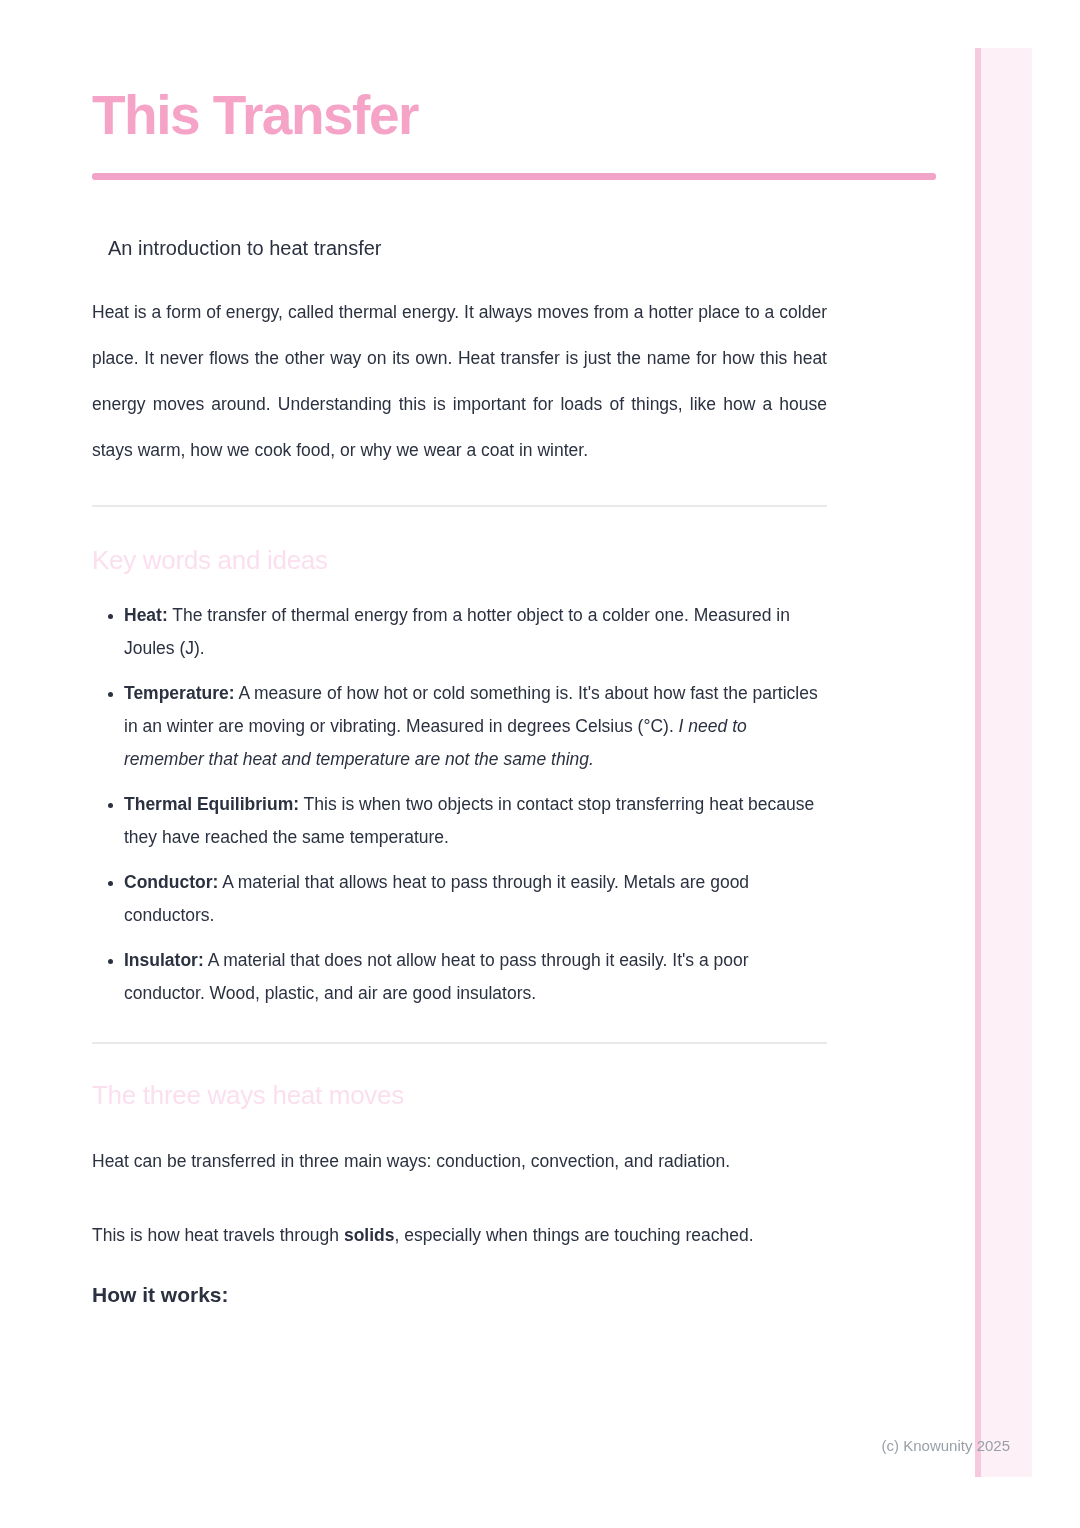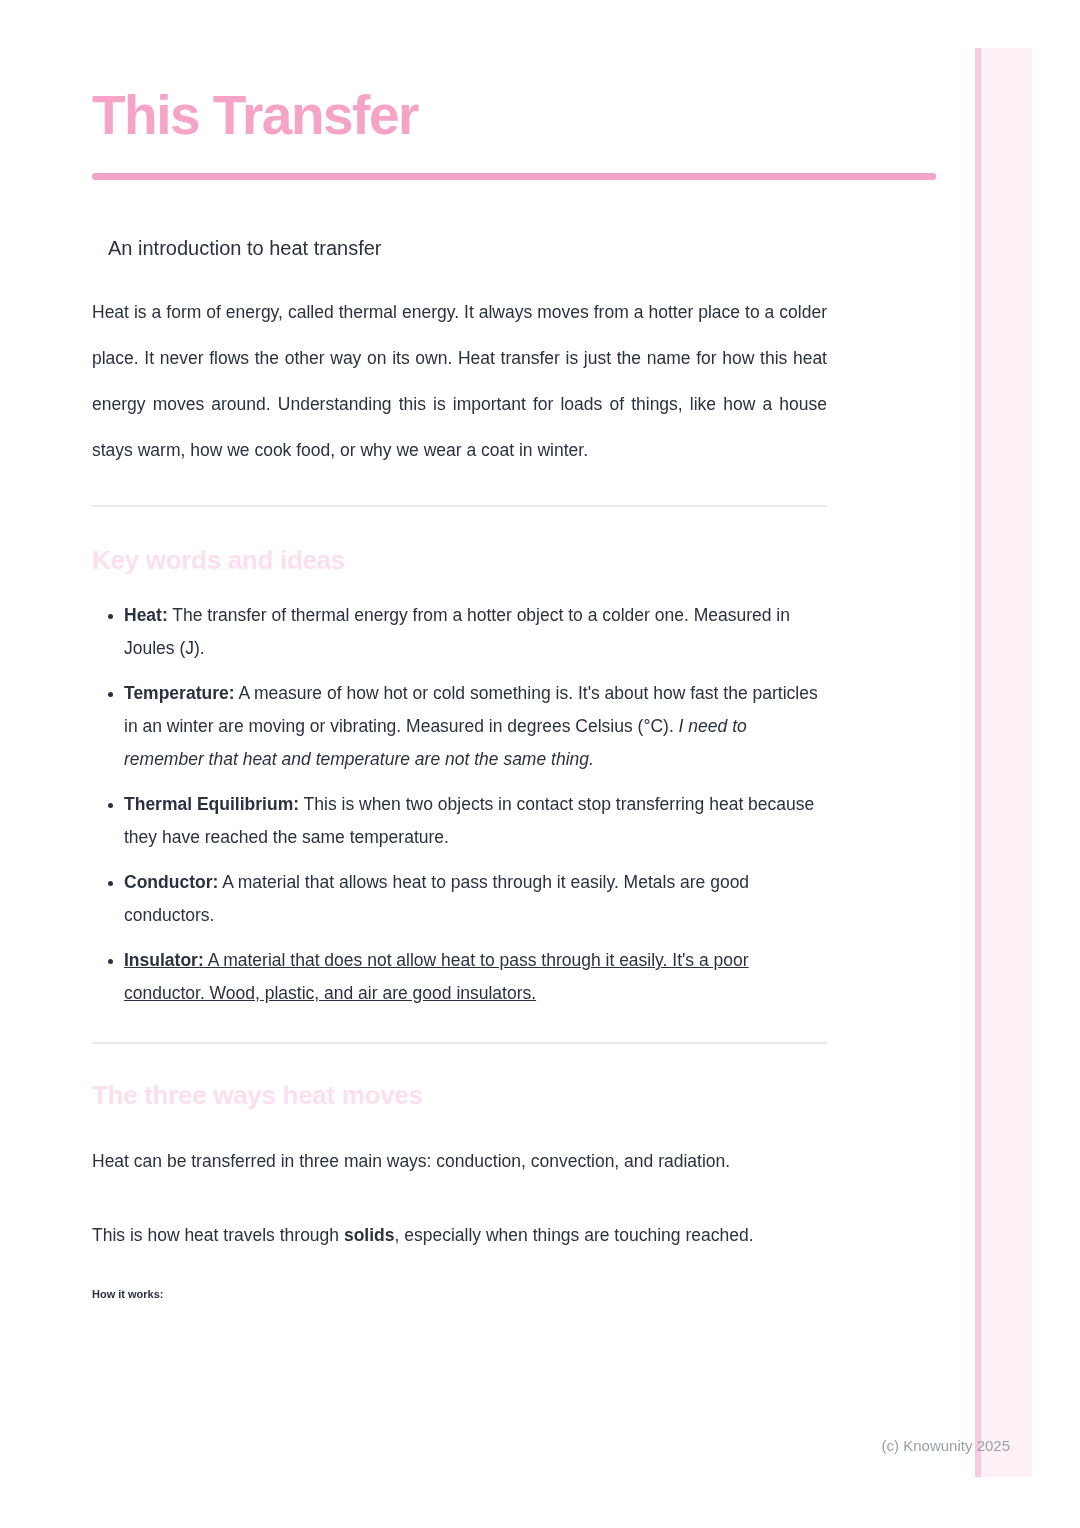--- a/index.html
+++ b/index.html
@@ -53,48 +53,48 @@
   }
   .divider {
     margin-top: 32px;
     width: 735px; height: 2px;
     background: #eae8e8;
   }
   h2.section-heading {
     margin: 36px 0 0;
     font-size: 26px;
     line-height: 30px;
-    font-weight: bold;
+    font-weight: normal;
     letter-spacing: -0.3px;
     color: #fbdfee;
   }
   h2.first { margin-top: 38px; }
   ul.keyword-list {
     margin: 24px 0 0;
     padding: 0 0 0 32px;
     list-style: disc outside;
     font-size: 17.5px;
     line-height: 33px;
   }
   ul.keyword-list li { margin-bottom: 12px; padding-left: 0; }
-  ul.keyword-list li:last-child { margin-bottom: 0; text-decoration: underline; }
+  ul.keyword-list li:last-child { margin-bottom: 0; }
   ul.keyword-list li::marker { color: #2b3140; font-size: 15px; }
   .kw-term { font-weight: bold; }
   .kw-note { font-style: italic; }
   h3.subsection-heading {
     margin: 40px 0 0;
     font-size: 24px;
     line-height: 28px;
     font-weight: bold;
     letter-spacing: -0.2px;
     color: #fbdfee;
   }
   .how-label {
     margin: 24px 0 0;
-    font-size: 11px;
+    font-size: 21px;
     line-height: 25px;
     font-weight: bold;
   }
   .footer-copyright {
     position: absolute;
     top: 1437px; right: 70px;
     font-size: 15px;
     color: #9aa0a8;
     z-index: 2;
   }

